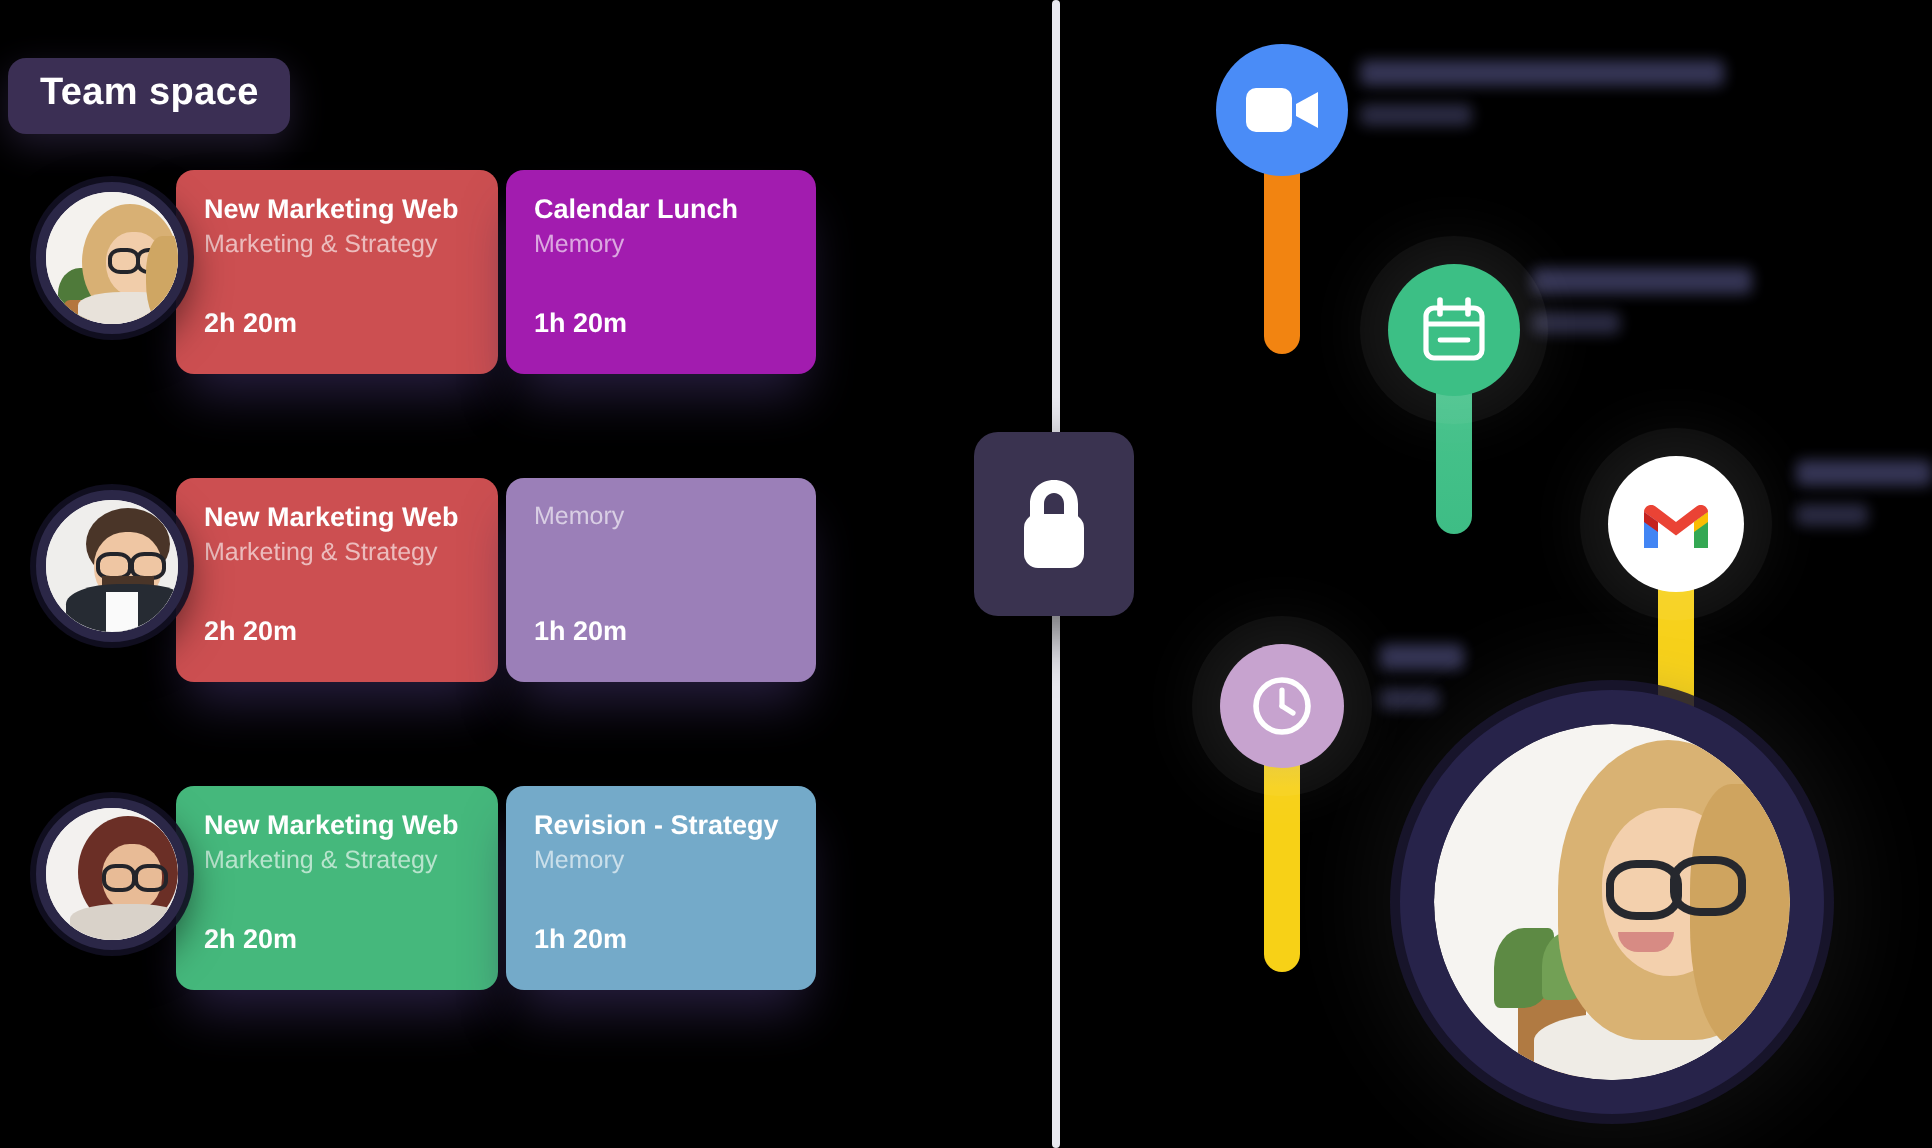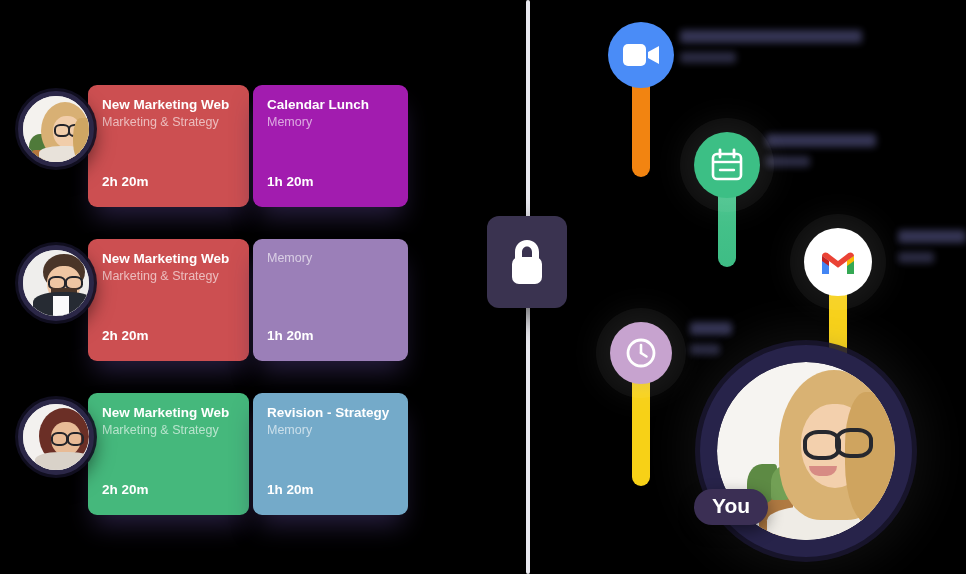--- a/index.html
+++ b/index.html
@@ -31,21 +31,21 @@
     position:absolute;left:18px;top:6px;width:76px;height:76px;border-radius:50%;
     box-sizing:border-box;
     border:5px solid #2b2747;
     box-shadow:0 0 0 3px rgba(18,16,34,.9), 0 8px 20px rgba(0,0,0,.6);
     overflow:hidden;background:#eee;
     z-index:3;
   }
   .avatar .ph{position:absolute;inset:0;}
 
   .card{
-    position:absolute;top:0;height:122px;border-radius:9px;
+    position:absolute;top:0;height:102px;border-radius:9px;
     color:#fff;box-sizing:border-box;padding:12px 14px;
     box-shadow:0 16px 26px -6px rgba(52,40,84,.75);
     overflow:hidden;
   }
   .card .c-title{font-size:13.5px;font-weight:700;line-height:1.15;margin:0 0 2px 0;}
   .card .c-sub{font-size:12.5px;font-weight:400;color:rgba(255,255,255,.62);margin:0;}
   .card .c-dur{position:absolute;left:14px;bottom:18px;font-size:13.5px;font-weight:700;color:#fff;}
 
   .card-a{left:88px;width:161px;}
   .card-b{left:253px;width:155px;}
@@ -143,20 +143,21 @@
   .ph-glass{position:absolute;border:2px solid #23242a;border-radius:40%;}
   .ph-plant{position:absolute;background:#4f7a3a;border-radius:50% 10% 50% 10%;}
   .ph-pot{position:absolute;background:#b4763d;border-radius:3px 3px 8px 8px;}
   .ph-body{position:absolute;border-radius:42% 42% 0 0;}
 </style>
 </head>
 <body>
 
 <div class="stage">
 
+  <div class="team-badge">Team space</div>
 
   <div class="row row-1">
     <div class="avatar">
       <div class="ph">
         <div class="ph-bg"></div>
         <div class="ph-plant" style="left:6px;bottom:2px;width:22px;height:26px;"></div>
         <div class="ph-pot" style="left:9px;bottom:0;width:16px;height:12px;"></div>
         <div class="ph-hair" style="left:18px;top:6px;width:48px;height:58px;background:#d8b074;"></div>
         <div class="ph-face" style="left:30px;top:20px;width:28px;height:32px;background:#f1cdaa;"></div>
         <div class="ph-glass" style="left:31px;top:28px;width:12px;height:9px;"></div>
@@ -316,16 +317,15 @@
         <div class="ph-plant" style="left:146px;bottom:48px;width:22px;height:34px;background:#6b9c4e;"></div>
         <div class="ph-body" style="left:50px;bottom:0;width:110px;height:34px;background:#efece6;"></div>
         <div class="ph-hair" style="left:62px;top:8px;width:110px;height:150px;background:#d9b273;border-radius:50% 50% 38% 38%;"></div>
         <div class="ph-face" style="left:84px;top:42px;width:68px;height:84px;background:#f3d0ad;"></div>
         <div class="ph-hair" style="left:128px;top:30px;width:52px;height:132px;background:#cfa45f;border-radius:40% 34% 46% 46%;"></div>
         <div class="ph-glass" style="left:86px;top:68px;width:30px;height:22px;border-width:4px;border-color:#26282e;"></div>
         <div class="ph-glass" style="left:118px;top:66px;width:30px;height:22px;border-width:4px;border-color:#26282e;"></div>
         <div style="position:absolute;left:92px;top:104px;width:28px;height:10px;background:#d78b84;border-radius:0 0 14px 14px;"></div>
       </div>
     </div>
-    <div class="you-badge">You</div>
   </div>
 
 </div>
 
 </body></html>

